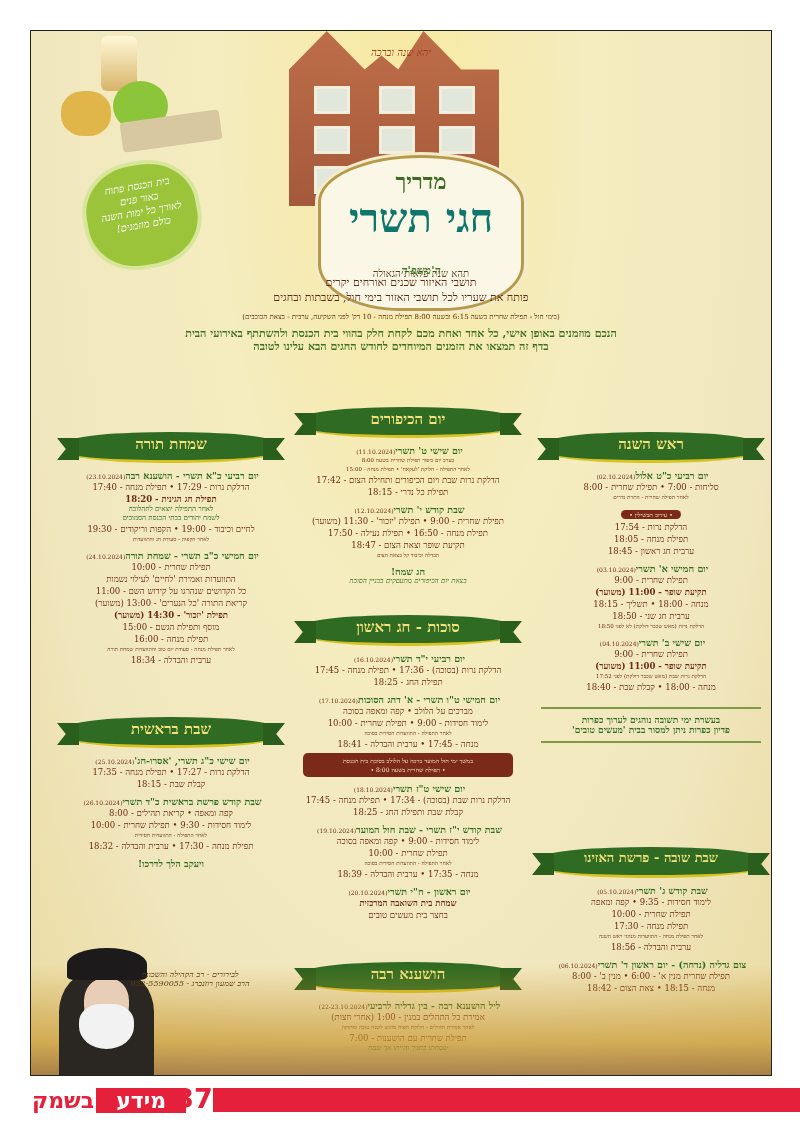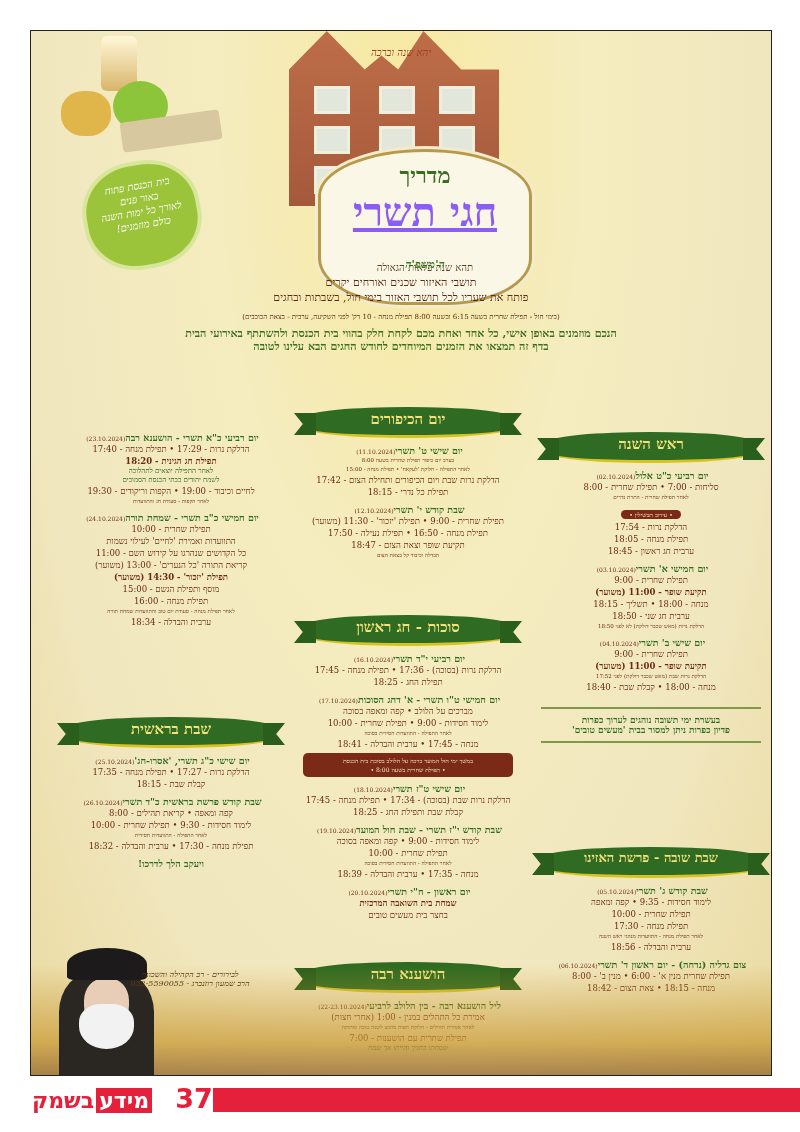--- a/index.html
+++ b/index.html
@@ -4,23 +4,23 @@
 <style>
   html,body{margin:0;padding:0;background:#fff;}
   body{width:800px;height:1132px;position:relative;overflow:hidden;font-family:"DejaVu Serif",serif;}
   .poster{position:absolute;left:30px;top:30px;width:740px;height:1044px;border:1px solid #222;
     background:radial-gradient(ellipse at 50% 10%, #f7e9a0 0%, #f5ecbf 35%, #f1e7bf 70%, #eadba2 100%);overflow:hidden;}
   .rtl{direction:rtl;text-align:center;}
   .building{position:absolute;left:83px;top:0;width:210px;height:175px;margin-left:175px;
     background:linear-gradient(#b8603e,#9c4a30);clip-path:polygon(0 22%,18% 0,36% 22%,44% 14%,52% 22%,64% 0,82% 22%,100% 22%,100% 100%,0 100%);opacity:.9;}
   .win{position:absolute;width:30px;height:22px;background:#dfe7e0;border:3px solid #f3efe2;}
   .top-blessing{position:absolute;left:0;width:740px;top:6px;font-size:10px;color:#a03a1f;font-style:italic;margin-top:10px;}
-  .title-frame{position:absolute;left:287px;top:118px;width:200px;height:150px;background:#fbf7e6;border:3px solid #b69a4a;border-radius:50% 50% 40% 40%/30% 30% 30% 30%;box-shadow:0 0 0 3px #f3ebcb;padding-left:8px;}
+  .title-frame{position:absolute;left:287px;top:124px;width:200px;height:150px;background:#fbf7e6;border:3px solid #b69a4a;border-radius:50% 50% 40% 40%/30% 30% 30% 30%;box-shadow:0 0 0 3px #f3ebcb;}
   .title-small{position:absolute;top:10px;width:100%;font-size:22px;color:#3c6b22;font-weight:bold;}
-  .title-big{position:absolute;top:36px;width:100%;font-size:40px;color:#8b5cf6;font-weight:bold;text-decoration:underline;}
+  .title-big{position:absolute;top:36px;width:100%;font-size:40px;color:#0f766e;font-weight:bold;}
   .title-sub{position:absolute;top:86px;width:100%;font-size:10px;color:#5b4020;margin-top:24px;}
   .title-brand{position:absolute;top:106px;width:100%;font-size:11px;color:#3a7b23;font-style:italic;font-weight:bold;}
   .green-badge{position:absolute;left:52px;top:130px;width:110px;height:100px;background:#9cc43a;border-radius:45%;border:4px solid #d7e69a;transform:rotate(-10deg);}
   .green-badge div{font-size:10px;color:#fff;font-style:italic;line-height:13px;margin-top:14px;}
   .apples{position:absolute;left:10px;top:0;width:200px;height:120px;}
   .intro{position:absolute;left:0;width:740px;top:245px;}
   .intro .l1{font-size:11px;color:#5a2a14;}
   .intro .l2{font-size:14px;color:#7b1a12;font-weight:bold;margin-top:2px;}
   .intro .l2 b{font-size:22px;}
   .intro .l3{font-size:11px;color:#5a2a14;margin-top:2px;}
@@ -48,21 +48,21 @@
   .kapparot div{font-size:9px;color:#2f6a1e;font-weight:bold;}
   .rebbe-bg{position:absolute;left:0;bottom:0;width:740px;height:110px;background:linear-gradient(transparent,#c7962f 70%,#8b5a1f);opacity:.7;}
   .rebbe{position:absolute;left:28px;bottom:0;width:95px;height:105px;background:#2a2622;border-radius:40% 40% 0 0;}
   .rebbe .hat{position:absolute;left:8px;top:-22px;width:80px;height:32px;background:#1c1a1a;border-radius:50% 50% 10% 10%;}
   .rebbe .face{position:absolute;left:25px;top:8px;width:45px;height:50px;background:#e8cdb7;border-radius:45%;}
   .rebbe .beard{position:absolute;left:20px;top:34px;width:55px;height:45px;background:#f2f2f2;border-radius:40% 40% 50% 50%;}
   .contact{position:absolute;left:130px;top:970px;width:120px;font-size:8px;color:#5a3a14;font-style:italic;}
   .footer-bar{position:absolute;left:180px;top:1088px;width:620px;height:24px;background:#e5203a;}
   .pagenum{position:absolute;left:175px;top:1084px;width:38px;height:30px;background:#fff;color:#e5203a;font-family:"DejaVu Sans",sans-serif;font-weight:bold;font-size:27px;line-height:30px;text-align:center;}
   .brand{position:absolute;left:32px;top:1085px;height:30px;font-family:"DejaVu Sans",sans-serif;font-weight:bold;font-size:22px;color:#e5203a;direction:rtl;display:flex;align-items:center;gap:2px;}
-  .brand .inv{background:#e5203a;color:#fff;padding:0 3px;}
+  .brand .inv{background:#e5203a;color:#fff;padding:0 20px;}
   .illu{position:absolute;border-radius:6px;}
 </style>
 </head>
 <body>
 
 <div class="poster">
 
   <div class="apples">
     <div class="illu" style="left:60px;top:5px;width:36px;height:55px;background:linear-gradient(#fff8d8,#d9b46a);border-radius:6px;"></div>
     <div class="illu" style="left:72px;top:50px;width:55px;height:50px;background:#8cc43a;border-radius:50%;"></div>
@@ -175,20 +175,24 @@
       <div class="ln">הדלקת נרות שבת ויום הכיפורים ותחילת הצום - 17:42</div>
       <div class="ln">תפילת כל נדרי - 18:15</div>
     </div>
     <div class="day">
       <div class="dh"><span>שבת קודש י' תשרי</span><span class="dt">(12.10.2024)</span></div>
       <div class="ln">תפילת שחרית - 9:00 • תפילת 'יזכור' - 11:30 (משוער)</div>
       <div class="ln">תפילת מנחה - 16:50 • תפילת נעילה - 17:50</div>
       <div class="ln">תקיעת שופר וצאת הצום - 18:47</div>
       <div class="sm">הבדלה וכיבוד קל בצאת הצום</div>
     </div>
+    <div class="day">
+      <div class="dh">חג שמח!</div>
+      <div class="script">בצאת יום הכיפורים מתעסקים בבניין הסוכה</div>
+    </div>
   </div>
 
   <div class="col rtl" style="left:262px;top:578px;width:230px;">
     <div class="banner">
         <div class="ribbon"></div>
         <span>סוכות - חג ראשון</span>
       </div>
     <div class="day">
       <div class="dh"><span>יום רביעי י"ד תשרי</span><span class="dt">(16.10.2024)</span></div>
       <div class="ln">הדלקת נרות (בסוכה) - 17:36 • תפילת מנחה - 17:45</div>
@@ -223,29 +227,33 @@
       <div class="ln">בחצר בית מעשים טובים</div>
     </div>
   </div>
 
   <div class="col rtl" style="left:262px;top:925px;width:230px;">
     <div class="banner">
         <div class="ribbon"></div>
         <span>הושענא רבה</span>
       </div>
     <div class="day">
-      <div class="dh"><span>ליל הושענא רבה - בין הלולב לרביעי</span><span class="dt">(22-23.10.2024)</span></div>
+      <div class="dh"><span>ליל הושענא רבה - בין גדליה לרביעי</span><span class="dt">(22-23.10.2024)</span></div>
       <div class="ln">אמירת כל התהלים במנין - 1:00 (אחרי חצות)</div>
       <div class="sm">לאחר אמירת תהילים - חלוקת תפוח בדבש לשנה טובה ומתוקה</div>
       <div class="ln">תפילת שחרית עם הושענות - 7:00</div>
       <div class="script">שמחתו בחגיך והייתו אך שמח</div>
     </div>
   </div>
 
   <div class="col rtl" style="left:30px;top:395px;">
+    <div class="banner">
+        <div class="ribbon"></div>
+        <span>שמחת תורה</span>
+      </div>
     <div class="day">
       <div class="dh"><span>יום רביעי כ"א תשרי - הושענא רבה</span><span class="dt">(23.10.2024)</span></div>
       <div class="ln">הדלקת נרות - 17:29 • תפילת מנחה - 17:40</div>
       <div class="ln bold">תפילת חג הגינית - 18:20</div>
       <div class="sm" style="color:#2f6a1e;font-size:7px;">לאחר התפילה יוצאים לתהלוכה</div>
       <div class="sm" style="color:#2f6a1e;font-size:7px;">לשמח יהודים בבתי הכנסת הסמוכים</div>
       <div class="ln">לחיים וכיבוד - 19:00 • הקפות וריקודים - 19:30</div>
       <div class="sm">לאחר הקפות - סעודת חג והתוועדות</div>
     </div>
     <div class="day">

